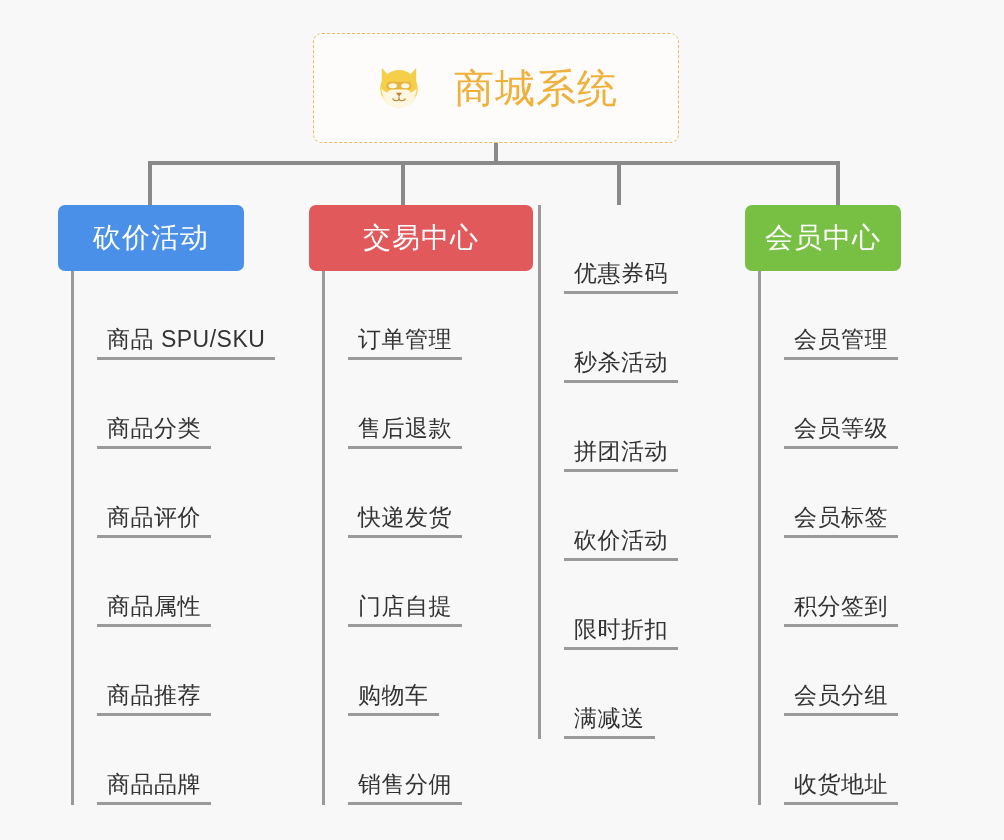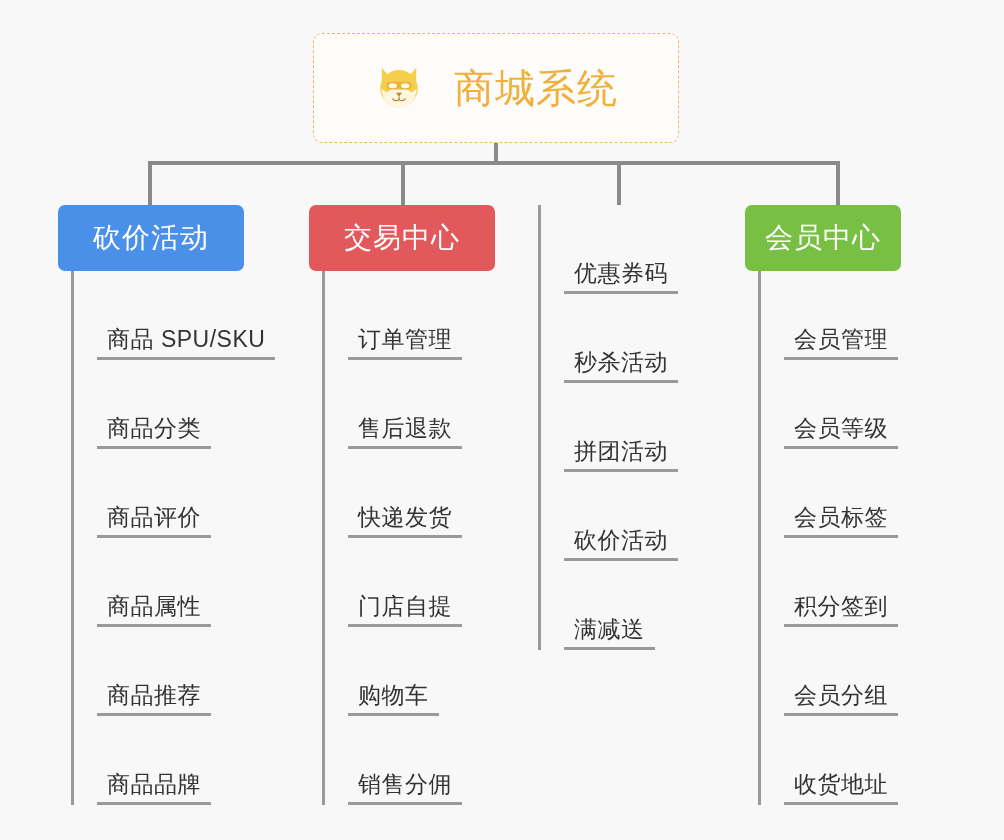--- a/index.html
+++ b/index.html
@@ -167,21 +167,21 @@
         <div class="leaf-item">
           <span class="leaf-label">商品推荐</span>
         </div>
         <div class="leaf-item">
           <span class="leaf-label">商品品牌</span>
         </div>
       </div>
     </div>
     <div class="conn conn-v-drop" style="left: 401px;"></div>
     <div class="column" style="left: 309px; width: 186px;">
-      <div class="cat-header" style="background: rgb(226, 89, 91); width: 186px;">交易中心</div>
+      <div class="cat-header" style="background: rgb(226, 89, 91); width: 224px;">交易中心</div>
       <div class="leaf-list">
         <div class="leaf-spine"></div>
         <div class="leaf-item">
           <span class="leaf-label">订单管理</span>
         </div>
         <div class="leaf-item">
           <span class="leaf-label">售后退款</span>
         </div>
         <div class="leaf-item">
           <span class="leaf-label">快递发货</span>
@@ -205,20 +205,23 @@
           <span class="leaf-label">优惠券码</span>
         </div>
         <div class="leaf-item">
           <span class="leaf-label">秒杀活动</span>
         </div>
         <div class="leaf-item">
           <span class="leaf-label">拼团活动</span>
         </div>
         <div class="leaf-item">
           <span class="leaf-label">砍价活动</span>
+        </div>
+        <div class="leaf-item">
+          <span class="leaf-label">限时折扣</span>
         </div>
         <div class="leaf-item">
           <span class="leaf-label">满减送</span>
         </div>
       </div>
     </div>
     <div class="conn conn-v-drop" style="left: 836px;"></div>
     <div class="column" style="left: 745px; width: 186px;">
       <div class="cat-header" style="background: rgb(120, 192, 67); width: 156px;">会员中心</div>
       <div class="leaf-list">

